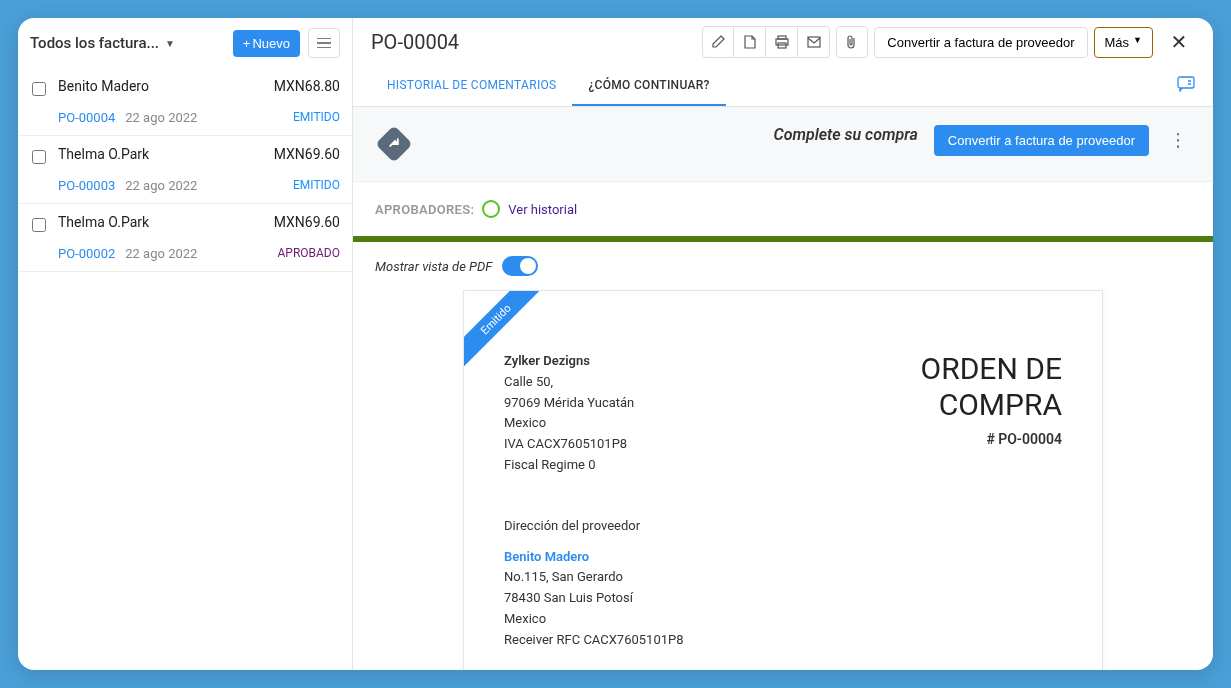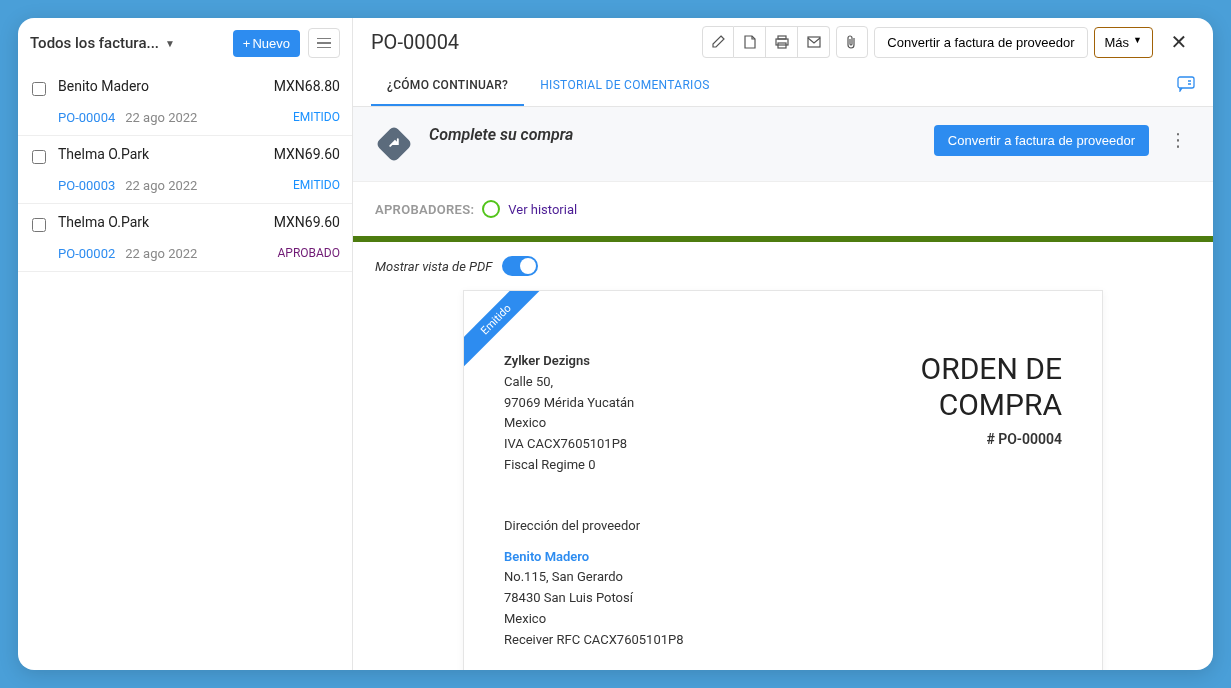--- a/index.html
+++ b/index.html
@@ -203,20 +203,21 @@
   width: 38px;
   height: 38px;
   flex-shrink: 0;
 }
 .banner-text { flex: 1; }
 .banner-title {
   font-size: 16px;
   font-weight: 600;
   font-style: italic;
   margin-bottom: 12px;
+  text-align: right;
 }
 .banner-desc {
   font-size: 13px;
   color: #666;
   line-height: 1.5;
   max-width: 500px;
 }
 .btn-convert-primary {
   background: #2d8cf0;
   color: #fff;
@@ -436,22 +437,22 @@
         <span>Más</span>
         <span style="font-size:9px">▼</span>
       </button>
 
       <button class="close-btn">
         <span>✕</span>
       </button>
     </div>
 
     <div class="tabs">
+      <div class="tab link">HISTORIAL DE COMENTARIOS</div>
       <div class="tab active">¿CÓMO CONTINUAR?</div>
-      <div class="tab link">HISTORIAL DE COMENTARIOS</div>
       <div class="comment-icon">
         <svg width="18" height="16" viewBox="0 0 18 16">
             <rect x="1" y="1" width="16" height="11" rx="2" fill="none" stroke="#2d8cf0" stroke-width="1.3"></rect>
             <path d="M5 12l-2 3v-3" fill="none" stroke="#2d8cf0" stroke-width="1.3"></path>
             <path d="M11 5h3M11 8h3" stroke="#2d8cf0" stroke-width="1.3"></path>
           </svg>
       </div>
     </div>
 
     <div class="content">

